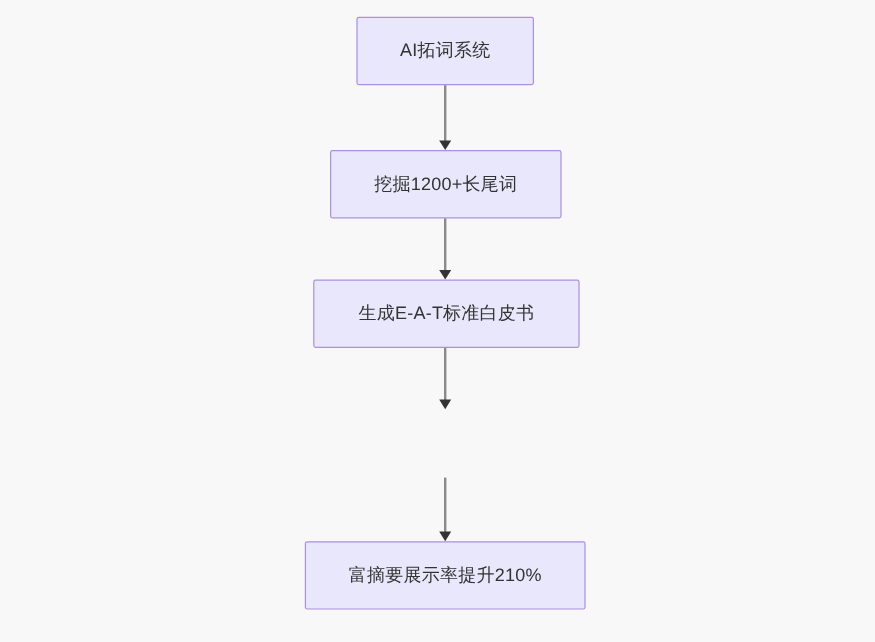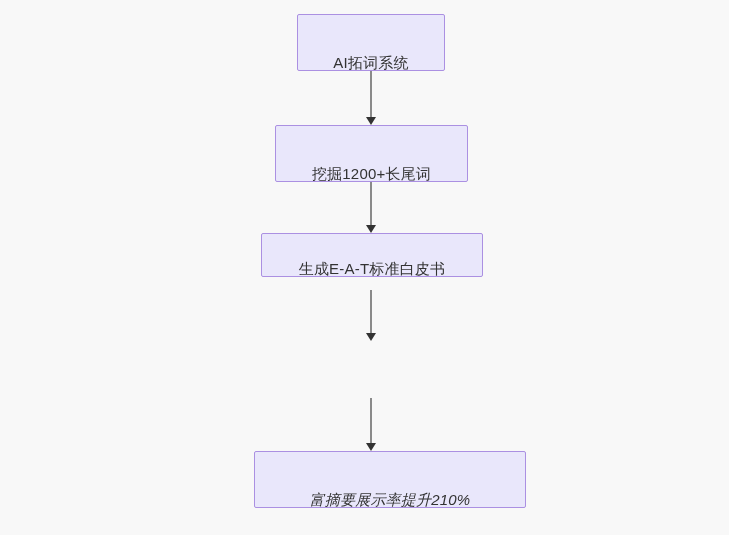--- a/index.html
+++ b/index.html
@@ -20,21 +20,21 @@
     height: 535px;
   }
 
   .node {
     position: absolute;
     box-sizing: border-box;
     background: #e9e7fb;
     border: 1.6px solid #ab90e2;
     border-radius: 2px;
     display: flex;
-    align-items: flex-end;
+    align-items: center;
     justify-content: center;
   }
 
   .node-label {
     font-size: 15px;
     line-height: 1;
     color: #333333;
     letter-spacing: 0.2px;
     white-space: nowrap;
     user-select: none;
@@ -60,23 +60,23 @@
     height: 0;
     border-left: 5.5px solid transparent;
     border-right: 5.5px solid transparent;
     border-top: 8px solid #333333;
     margin-top: -1px;
   }
 
   
   #node-1 { left: 297px; top: 14px;  width: 148px; height: 57px; }
   #node-2 { left: 275px; top: 125px; width: 193px; height: 57px; }
-  #node-3 { left: 261px; top: 233px; width: 222px; height: 44px; }
+  #node-3 { left: 261px; top: 233px; width: 222px; height: 57px; }
   #node-4 { left: 264px; top: 341px; width: 216px; height: 57px; }
-  #node-5 { left: 254px; top: 451px; width: 272px; height: 57px; font-style: italic; }
+  #node-5 { left: 254px; top: 451px; width: 234px; height: 57px; }
 
   
   #edge-1 { left: 360px; top: 71px;  height: 54px; }
   #edge-2 { left: 360px; top: 182px; height: 51px; }
   #edge-3 { left: 360px; top: 290px; height: 51px; }
   #edge-4 { left: 360px; top: 398px; height: 53px; }
 </style>
 </head>
 <body>
 

